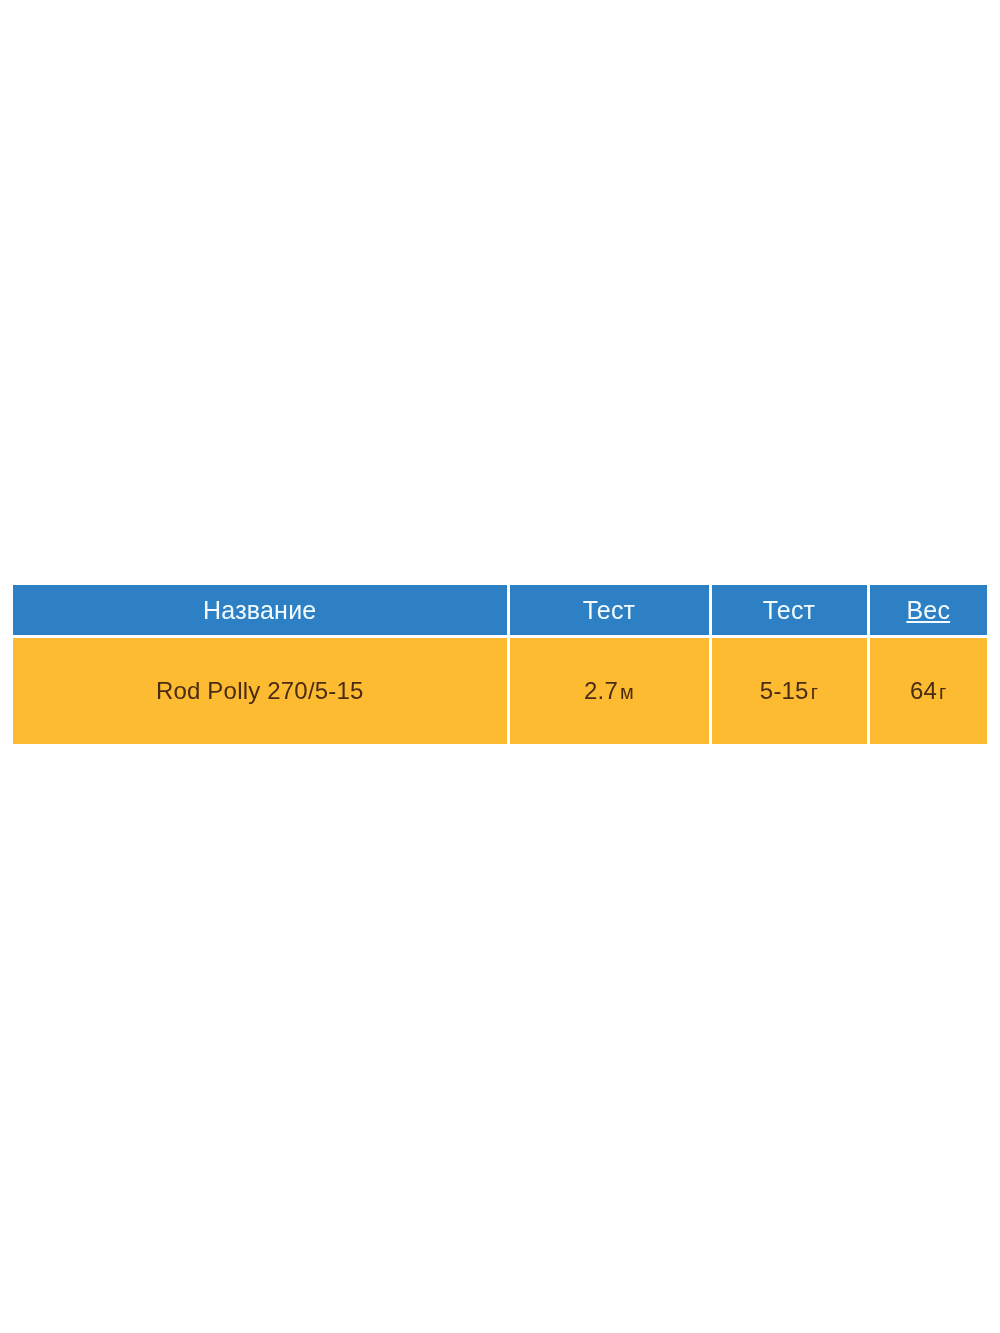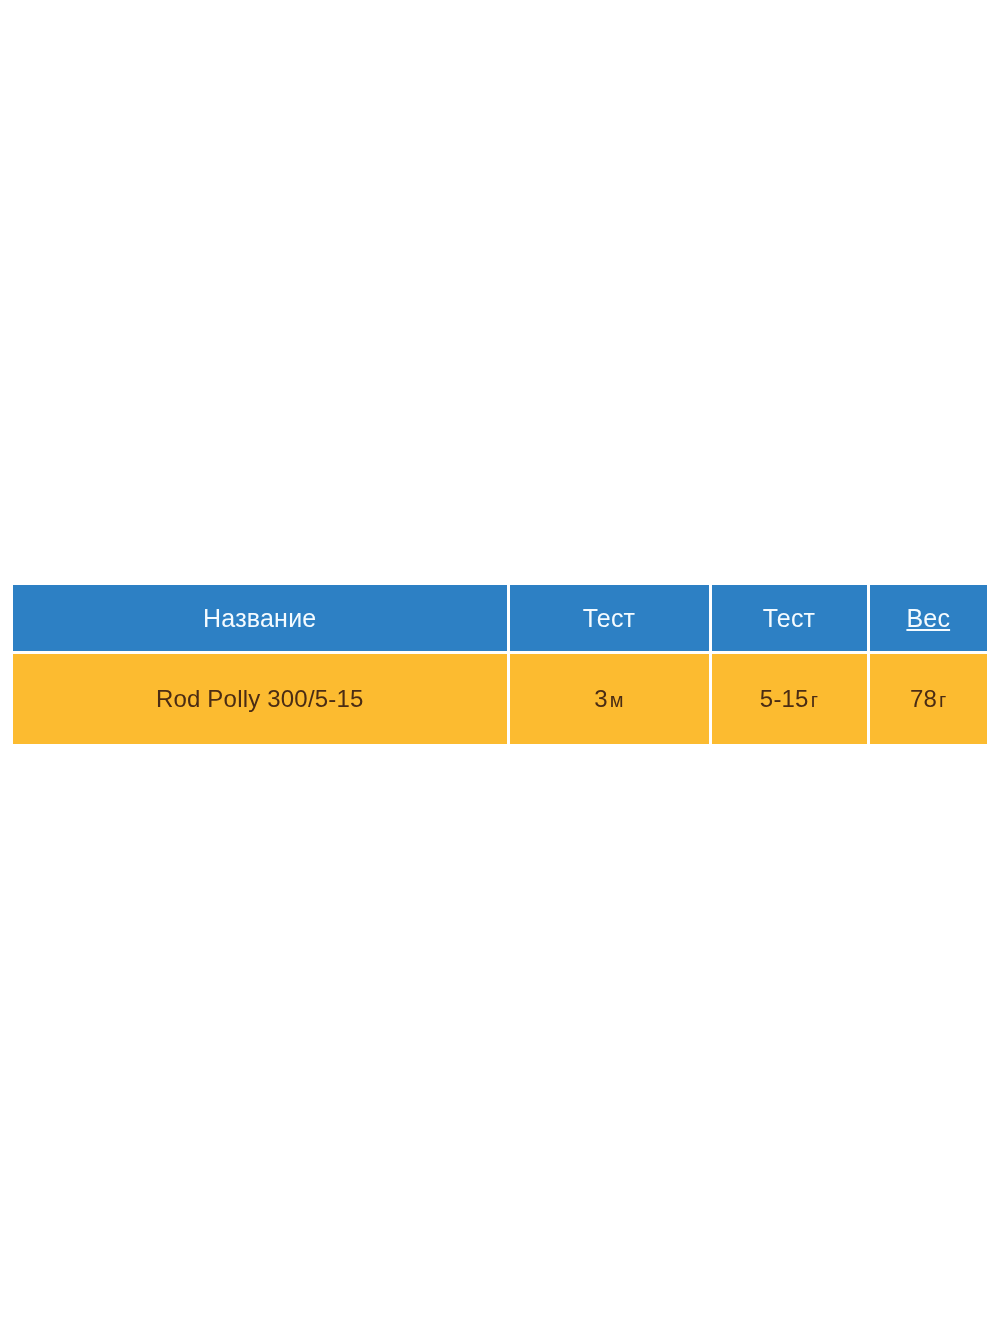--- a/index.html
+++ b/index.html
@@ -23,21 +23,21 @@
     width: 974px;
     height: 159px;
     box-sizing: border-box;
     border-collapse: collapse;
     table-layout: fixed;
     background: #ffffff;
   }
 
   #spec-table td,
   #spec-table th {
-    padding: 8px;
+    padding: 0;
     margin: 0;
     text-align: center;
     vertical-align: middle;
     box-sizing: border-box;
     font-weight: 400;
     letter-spacing: 0.2px;
   }
 
   
   .hdr-row { height: 50px; }
@@ -92,21 +92,21 @@
   <thead>
     <tr class="hdr-row">
       <th class="hdr-cell">Название</th>
       <th class="hdr-cell">Тест</th>
       <th class="hdr-cell">Тест</th>
       <th class="hdr-cell">Вес</th>
     </tr>
   </thead>
 
   <tbody>
+    <tr class="data-row">
+      <td class="data-cell">Rod Polly 270/5-15</td>
+      <td class="data-cell"><span>2.7</span><span class="unit">м</span></td>
+      <td class="data-cell"><span>5-15</span><span class="unit">г</span></td>
+      <td class="data-cell"><span>64</span><span class="unit">г</span></td>
+    </tr>
 
-    <tr class="data-row">
-      <td class="data-cell">Rod Polly 300/5-15</td>
-      <td class="data-cell"><span>3</span><span class="unit">м</span></td>
-      <td class="data-cell"><span>5-15</span><span class="unit">г</span></td>
-      <td class="data-cell"><span>78</span><span class="unit">г</span></td>
-    </tr>
   </tbody>
 </table>
 
 </body></html>

